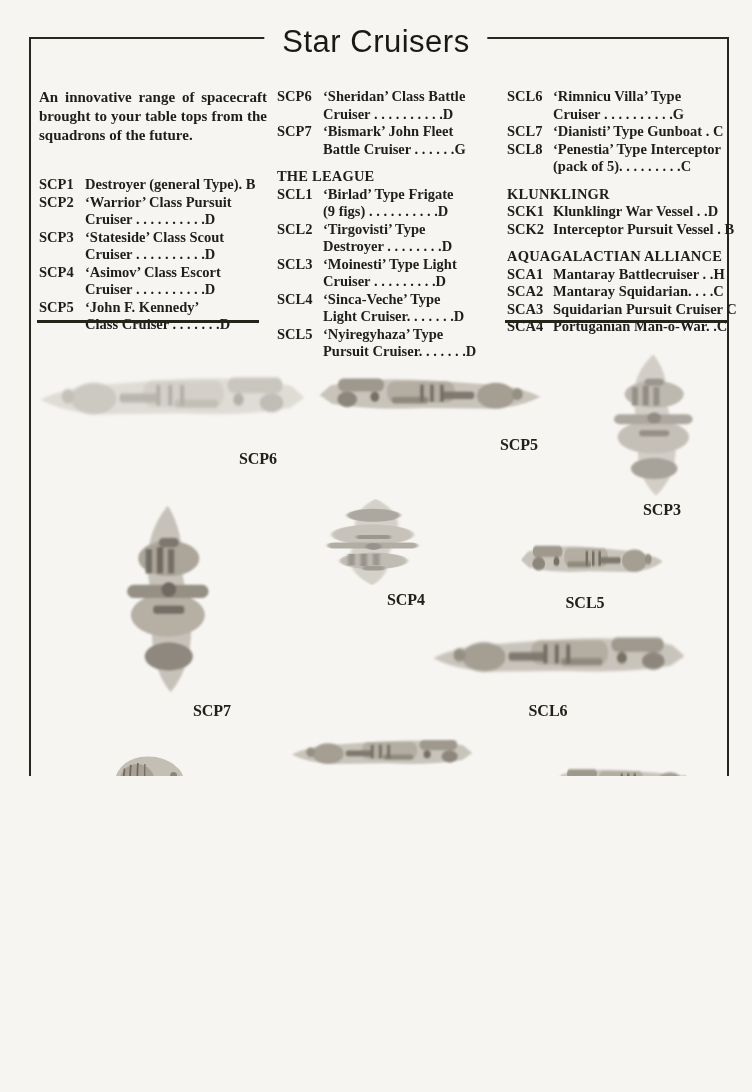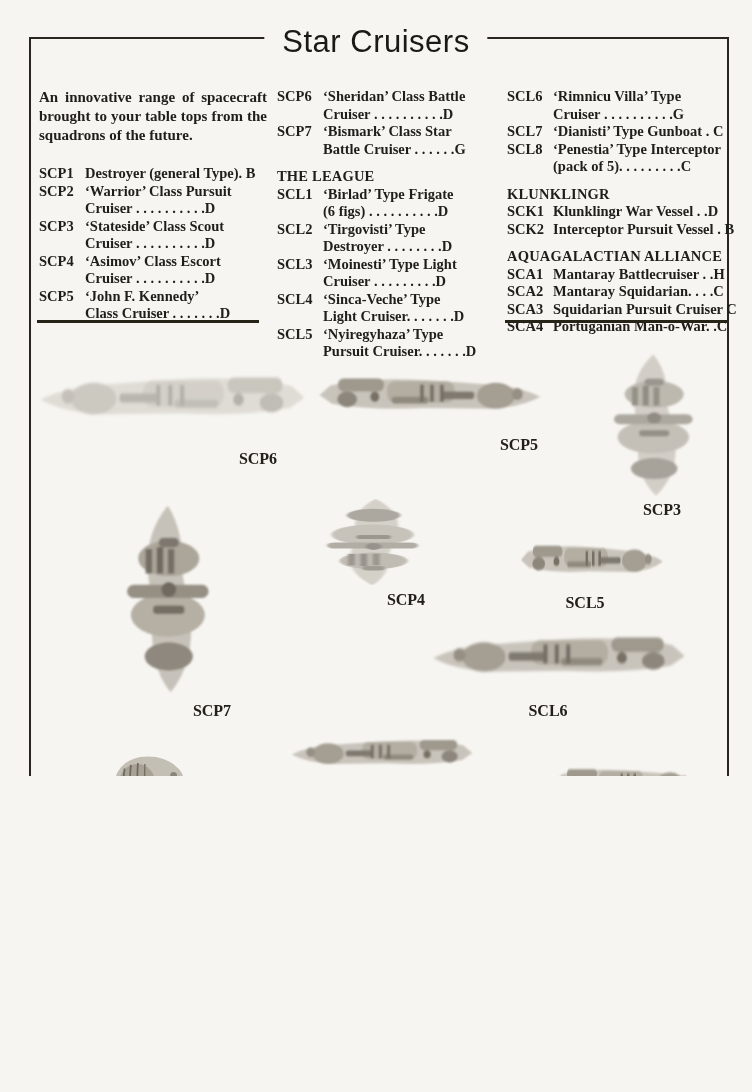--- a/index.html
+++ b/index.html
@@ -16,21 +16,21 @@
     position:absolute; top:24px; left:376px; transform:translateX(-50%);
     background:#f6f5f1; padding:0 18px; z-index:2; white-space:nowrap;
     font-family:"Liberation Sans", sans-serif; font-size:31px;
     letter-spacing:0.5px; color:#1b1914;
   }
   
   .col { position:absolute; top:88px; font-size:14.5px; font-weight:700; line-height:17.5px; }
   .col1 { left:39px;  width:228px; }
   .col2 { left:277px; width:226px; }
   .col3 { left:507px; width:222px; }
-  .intro { text-align:justify; margin:0 0 20px 0; font-size:15px; line-height:19px; }
+  .intro { text-align:justify; margin:0 0 31px 0; font-size:15px; line-height:19px; }
   .group { margin:0; }
   .group + .group { margin-top:10px; }
   .group-heading { letter-spacing:0.2px; white-space:nowrap; }
   .group-heading:empty { display:none; }
   .entry { position:relative; padding-left:46px; }
   .entry .code { position:absolute; left:0; top:0; }
   .entry .l1, .entry .l2 { display:block; white-space:nowrap; }
   .entry .l2:empty { display:none; }
   
   .rule { position:absolute; height:3px; background:#262319; }
@@ -171,30 +171,30 @@
   <div class="col col2">
     <div class="group">
 
       <div class="entry">
         <span class="code">SCP6</span>
         <span class="l1">‘Sheridan’ Class Battle</span>
         <span class="l2">Cruiser . . . . . . . . . .D</span>
       </div>
       <div class="entry">
         <span class="code">SCP7</span>
-        <span class="l1">‘Bismark’ Class Star</span>
+        <span class="l1">‘Bismark’ John Fleet</span>
         <span class="l2">Battle Cruiser . . . . . .G</span>
       </div>
     </div>
     <div class="group">
       <div class="group-heading">THE LEAGUE</div>
       <div class="entry">
         <span class="code">SCL1</span>
         <span class="l1">‘Birlad’ Type Frigate</span>
-        <span class="l2">(6 figs) . . . . . . . . . .D</span>
+        <span class="l2">(9 figs) . . . . . . . . . .D</span>
       </div>
       <div class="entry">
         <span class="code">SCL2</span>
         <span class="l1">‘Tirgovisti’ Type</span>
         <span class="l2">Destroyer  . . . . . . . .D</span>
       </div>
       <div class="entry">
         <span class="code">SCL3</span>
         <span class="l1">‘Moinesti’ Type Light</span>
         <span class="l2">Cruiser . . . . . . . . .D</span>

